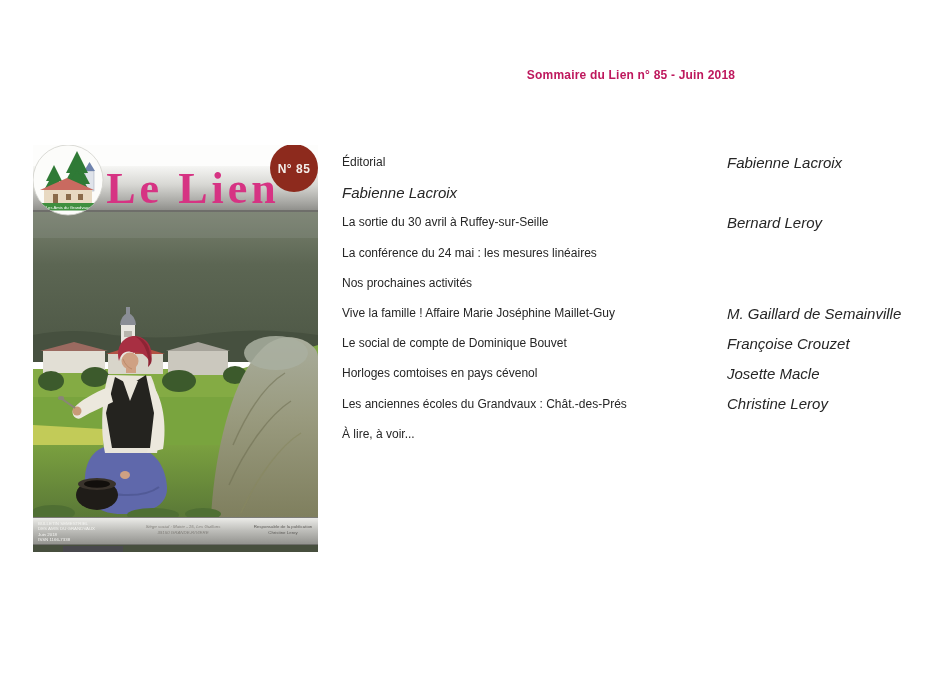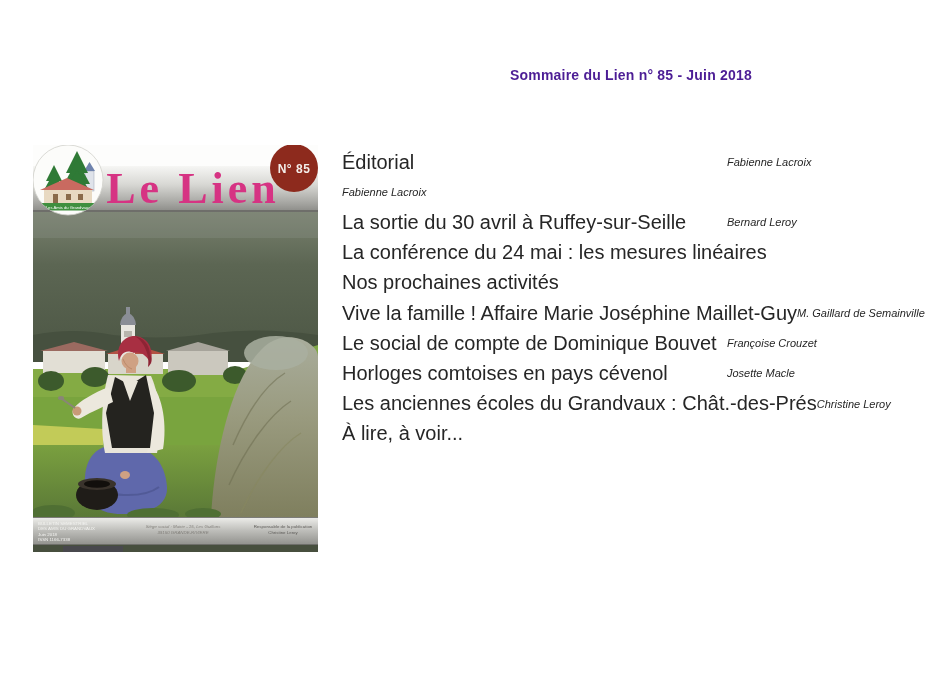--- a/index.html
+++ b/index.html
@@ -2,37 +2,37 @@
 <html><head>
 <meta charset="utf-8">
 <style>
   html,body{margin:0;padding:0;background:#ffffff;}
   #page{
     position:relative;width:945px;height:699px;background:#ffffff;overflow:hidden;
     font-family:"Liberation Sans",sans-serif;color:#2e2e2e;
   }
   .doc-title{
     position:absolute;left:342px;top:63px;width:578px;height:24px;
-    text-align:center;font-size:14px;font-weight:bold;color:#4c1d95;line-height:24px;
+    text-align:center;font-size:12px;font-weight:bold;color:#be185d;line-height:24px;
     letter-spacing:0.2px;
   }
   .cover{
     position:absolute;left:33px;top:145px;width:285px;height:407px;
   }
   .toc{
     position:absolute;left:342px;top:147px;width:590px;
   }
   .toc-row{
     display:flex;align-items:center;height:30.2px;white-space:nowrap;
   }
   .toc-title{
-    flex:0 0 385px;font-size:20px;color:#262626;overflow:visible;
+    flex:0 0 385px;font-size:12px;color:#262626;overflow:visible;
   }
   .toc-author{
-    font-size:11px;font-style:italic;color:#262626;
+    font-size:15px;font-style:italic;color:#262626;
   }
 </style>
 </head>
 <body>
 
 <div id="page">
 
   <div class="doc-title">Sommaire du Lien n° 85 - Juin 2018</div>
 
   <div class="cover">

